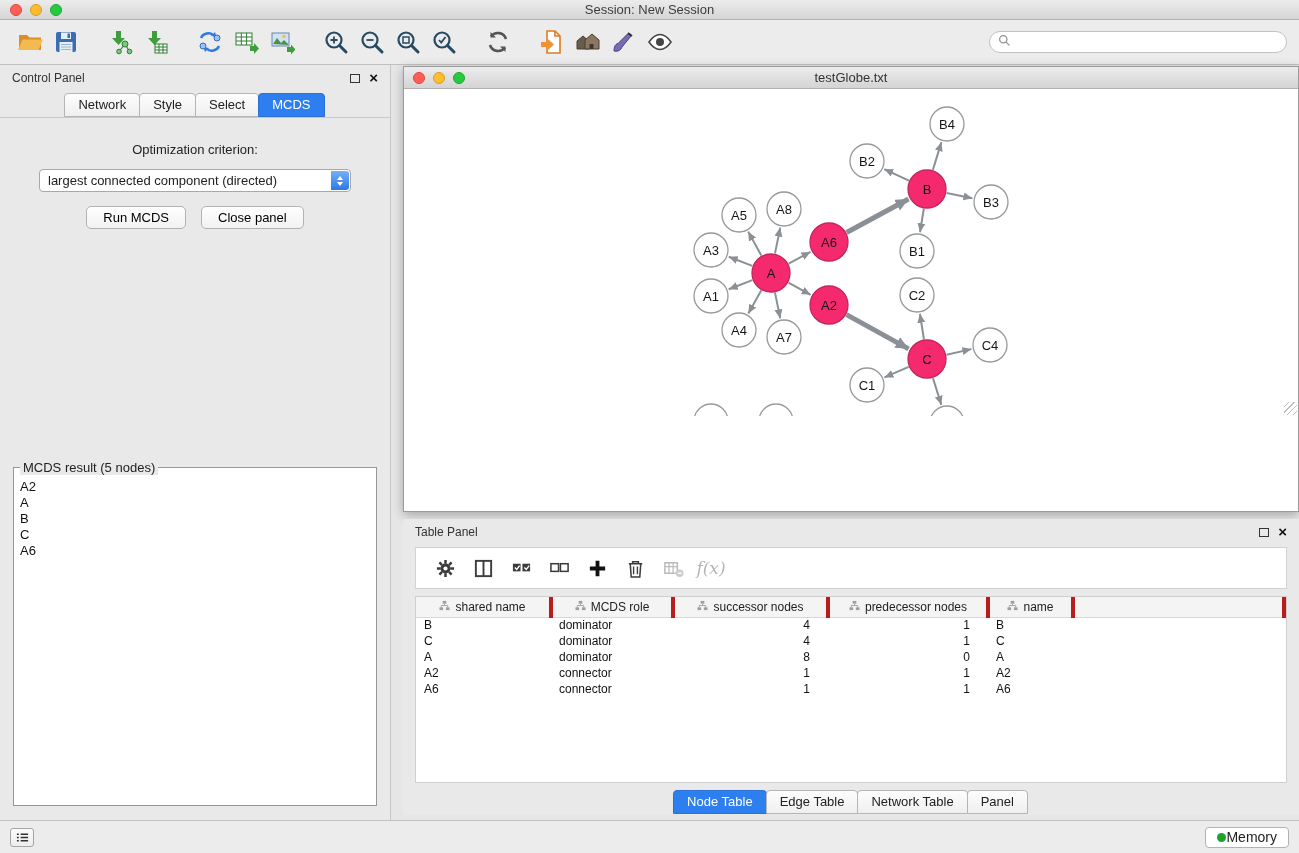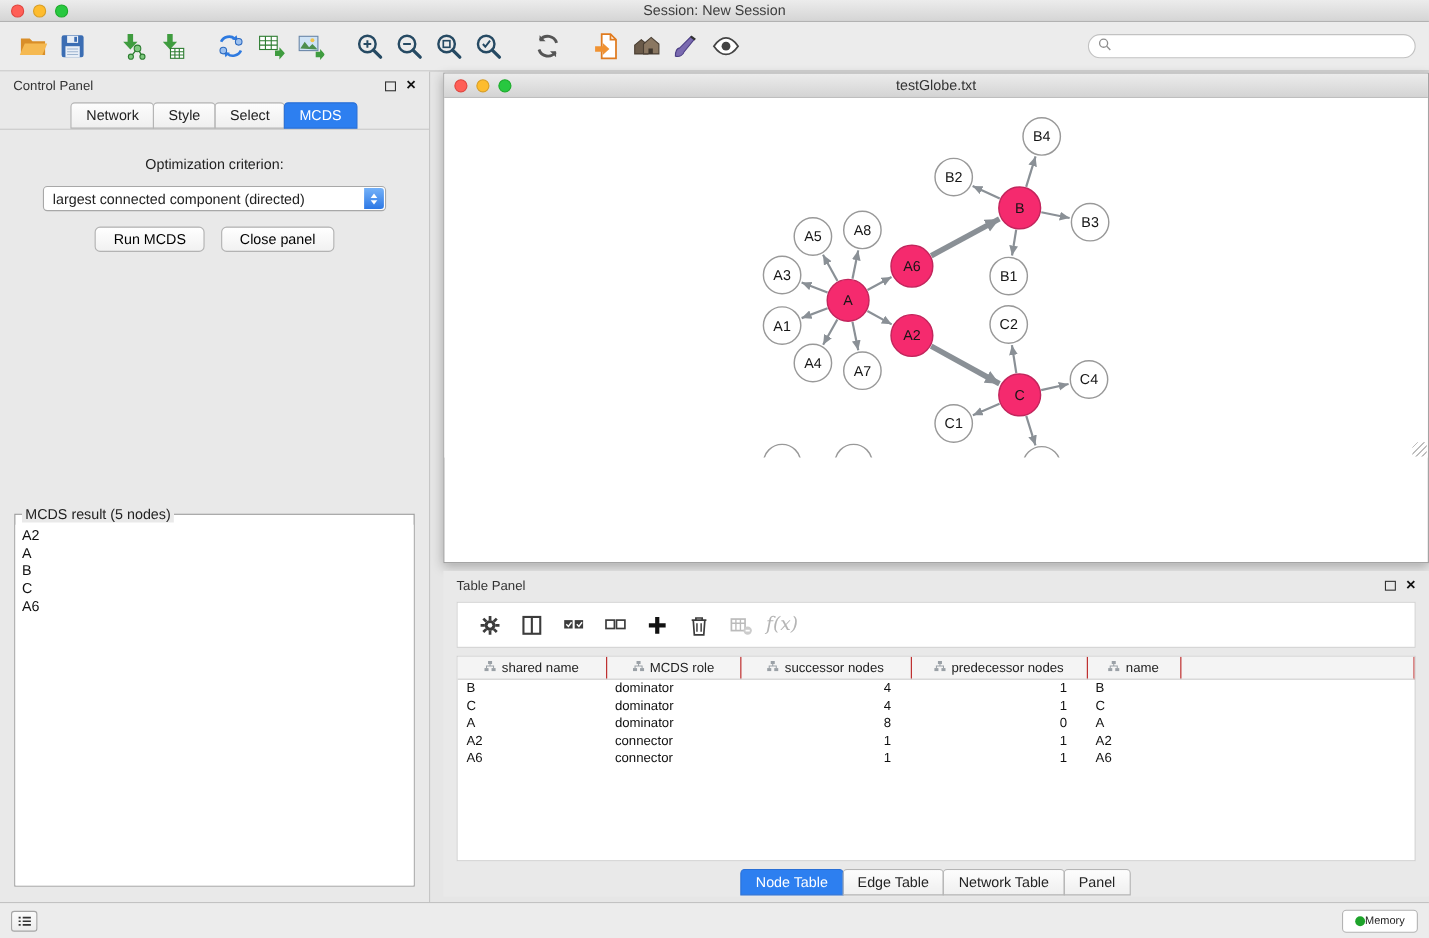--- a/index.html
+++ b/index.html
@@ -78,37 +78,37 @@
   
   .table-panel { position:absolute; left:403px; top:519px; width:896px; height:296px; background:#e9e9e9; }
   .table-toolbar { margin:2px 12px 0; height:42px; background:#fff; border:1px solid #d2d2d2;
     display:flex; align-items:center; gap:8px; padding:0 14px; }
   .tt-btn { width:30px; height:30px; border:none; background:transparent; display:flex;
     align-items:center; justify-content:center; }
   .tt-btn svg { width:21px; height:21px; }
   .fx-label { font-family:"DejaVu Serif",serif; font-style:italic; font-size:17px; color:#b5b5b5; }
   .table-wrap { margin:7px 12px 0; background:#fff; border:1px solid #cfcfcf; height:187px; overflow:hidden; }
   table { border-collapse:collapse; width:100%; font-size:12px; table-layout:fixed; }
-  th { background:#f4f4f4; border-bottom:1px solid #d8d8d8; border-right:1px solid #b91c1c;
+  th { background:#f4f4f4; border-bottom:1px solid #d8d8d8; border-right:4px solid #b91c1c;
     font-weight:normal; height:20px; color:#222; }
   th .th-inner { display:flex; align-items:center; justify-content:center; gap:5px; }
   td { height:16px; padding:0 8px; color:#111; white-space:nowrap; overflow:hidden; }
   td.num { text-align:right; padding-right:18px; }
   .table-tabs { display:flex; justify-content:center; margin-top:7px; }
   .t-tab { padding:3px 13px 4px; border:1px solid #b5b5b5; margin-left:-1px;
     background:linear-gradient(#fdfdfd,#efefef); font-size:13px; border-radius:4px 4px 0 0; }
   .t-tab.active { background:#2d7ff0; border-color:#2a70d6; color:#fff; }
 
   
   .statusbar { position:absolute; left:0; right:0; bottom:0; height:33px; background:#ececec;
     border-top:1px solid #c2c2c2; display:flex; align-items:center; padding:0 10px; }
   .panel-toggle { width:24px; height:19px; border:1px solid #a5a5a5; border-radius:3px;
     background:linear-gradient(#fbfbfb,#ededed); display:flex; align-items:center; justify-content:center; }
   .memory-btn { margin-left:auto; height:21px; border:1px solid #b3b3b3; border-radius:4px;
-    background:#fff; display:flex; align-items:center; gap:0; padding:0 11px; font-size:10px;
+    background:#fff; display:flex; align-items:center; gap:0; padding:0 11px; font-size:14px;
     font-family:"Liberation Sans",sans-serif; }
   .memory-dot { width:9px; height:9px; border-radius:50%; background:#1ea32b; }
 </style>
 </head>
 <body>
 
 <div class="app">
 
   <div class="titlebar">
     <div class="traffic">

